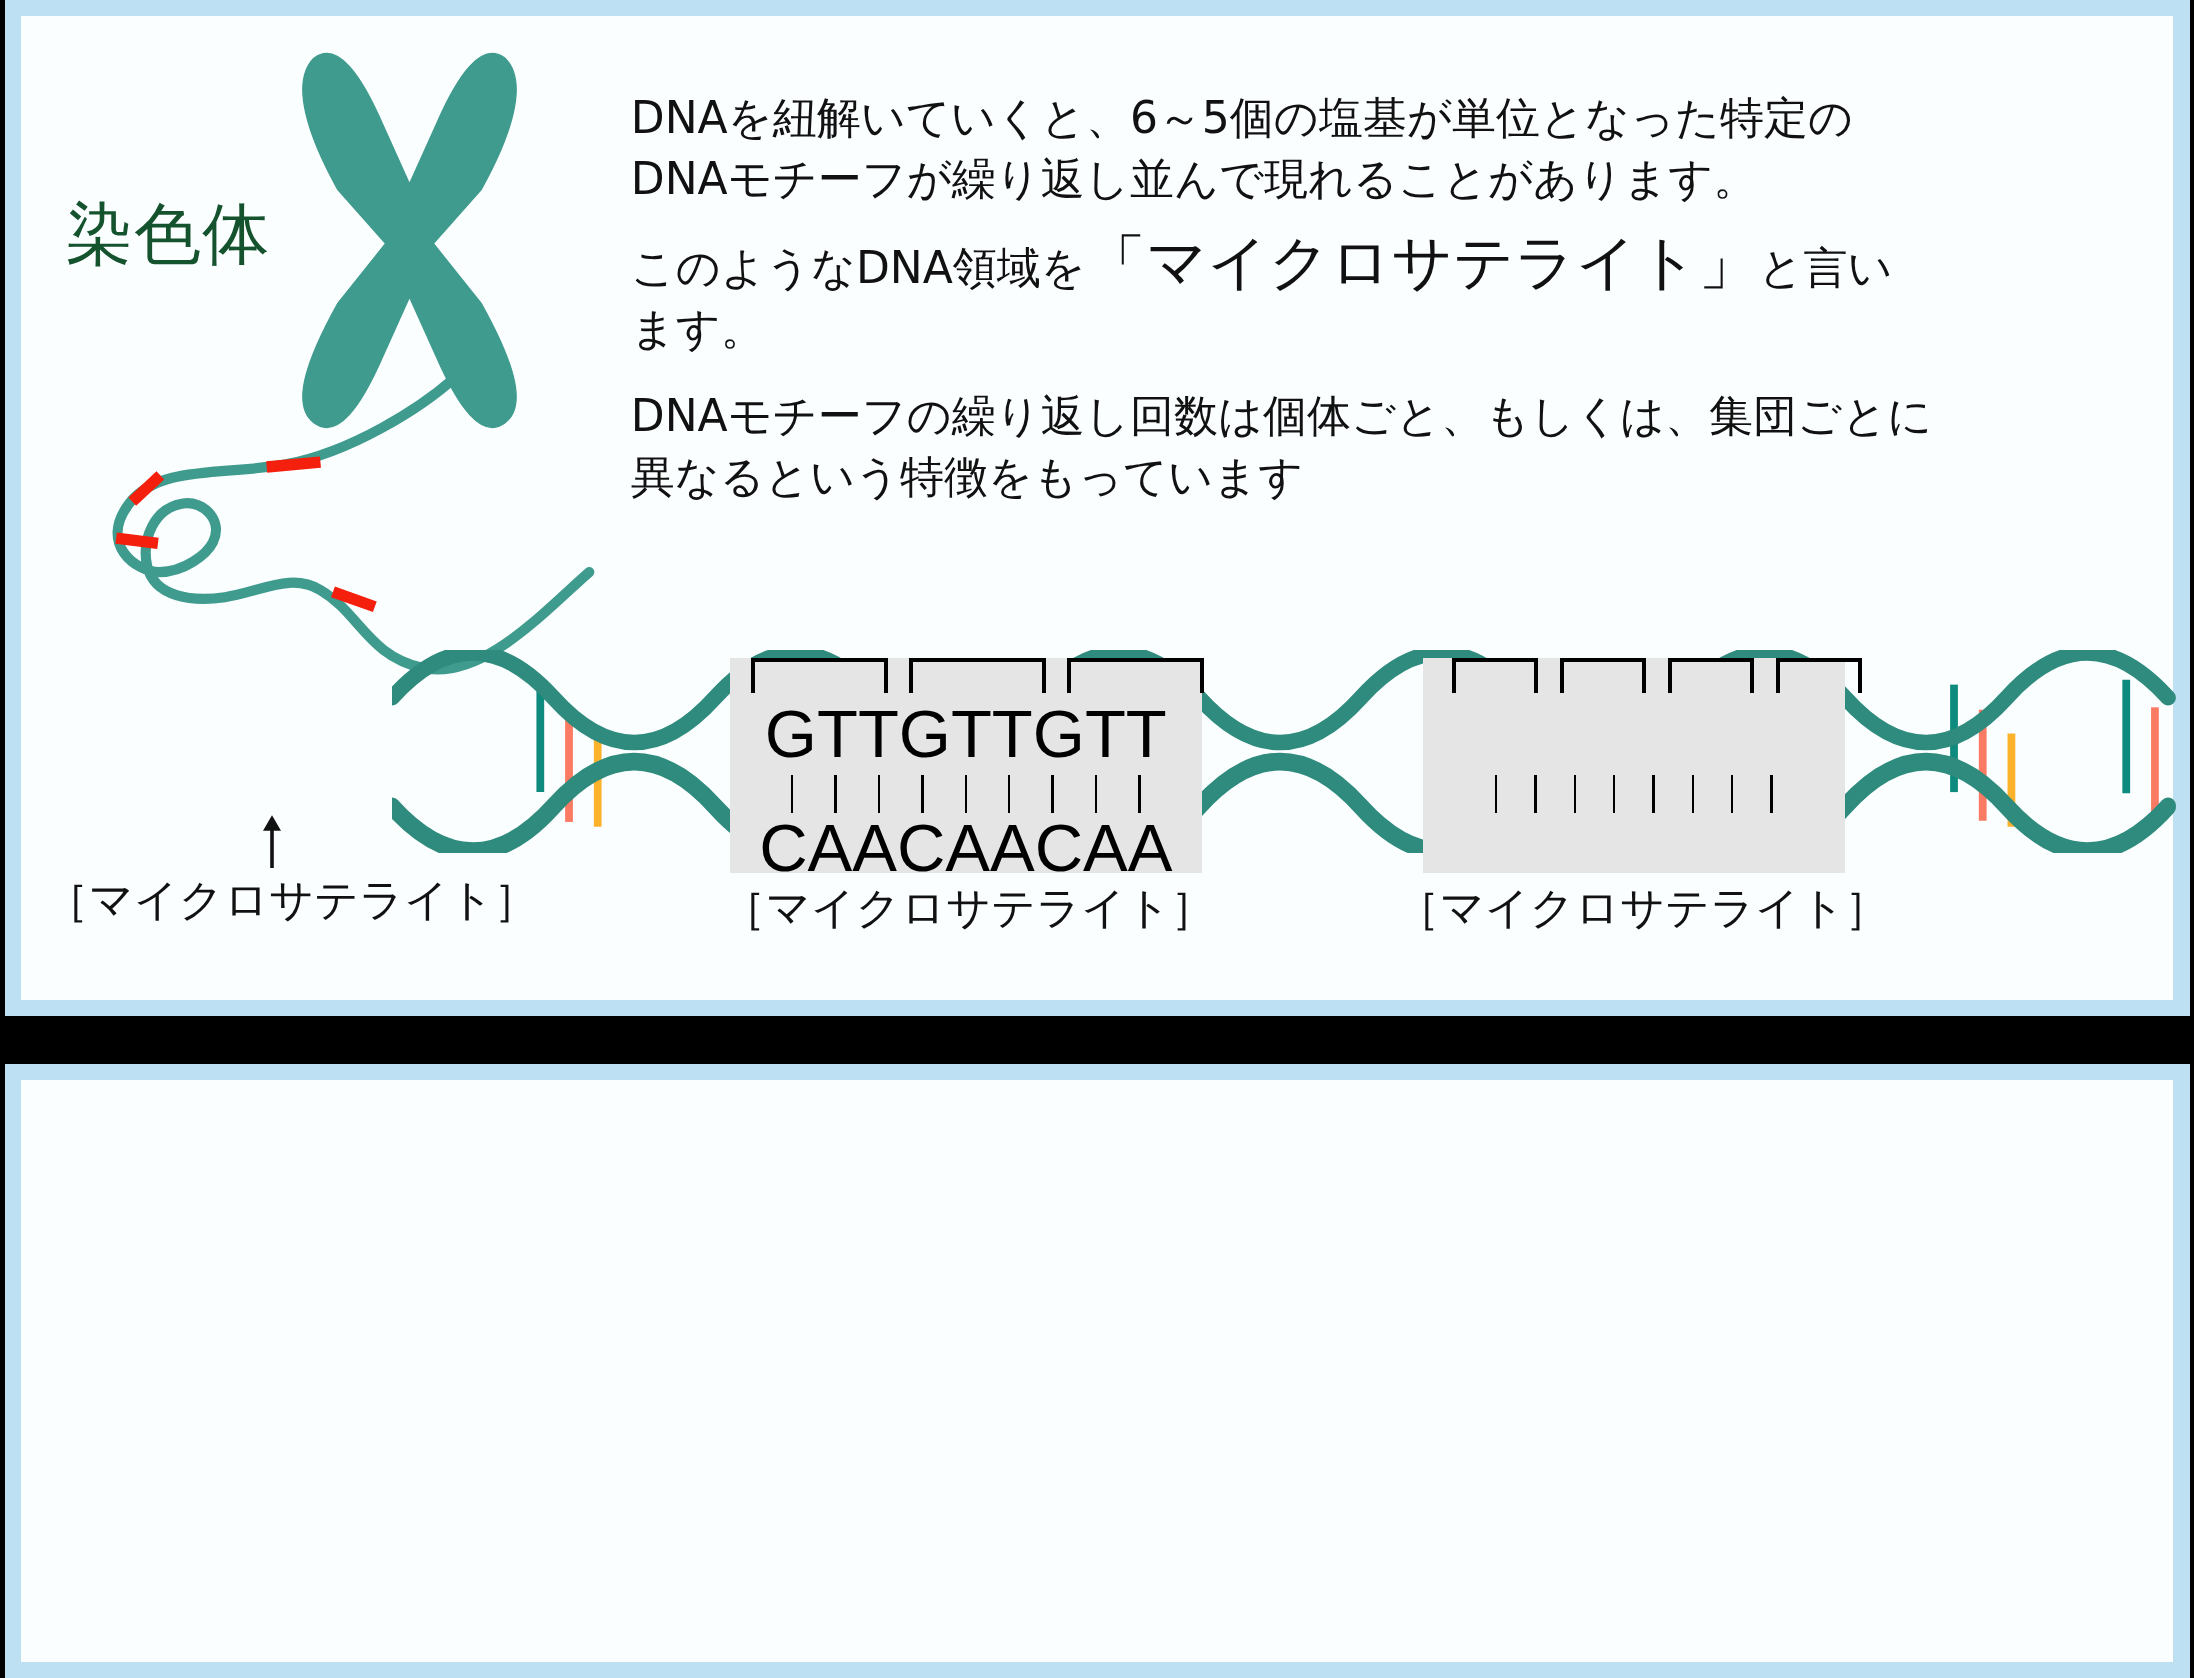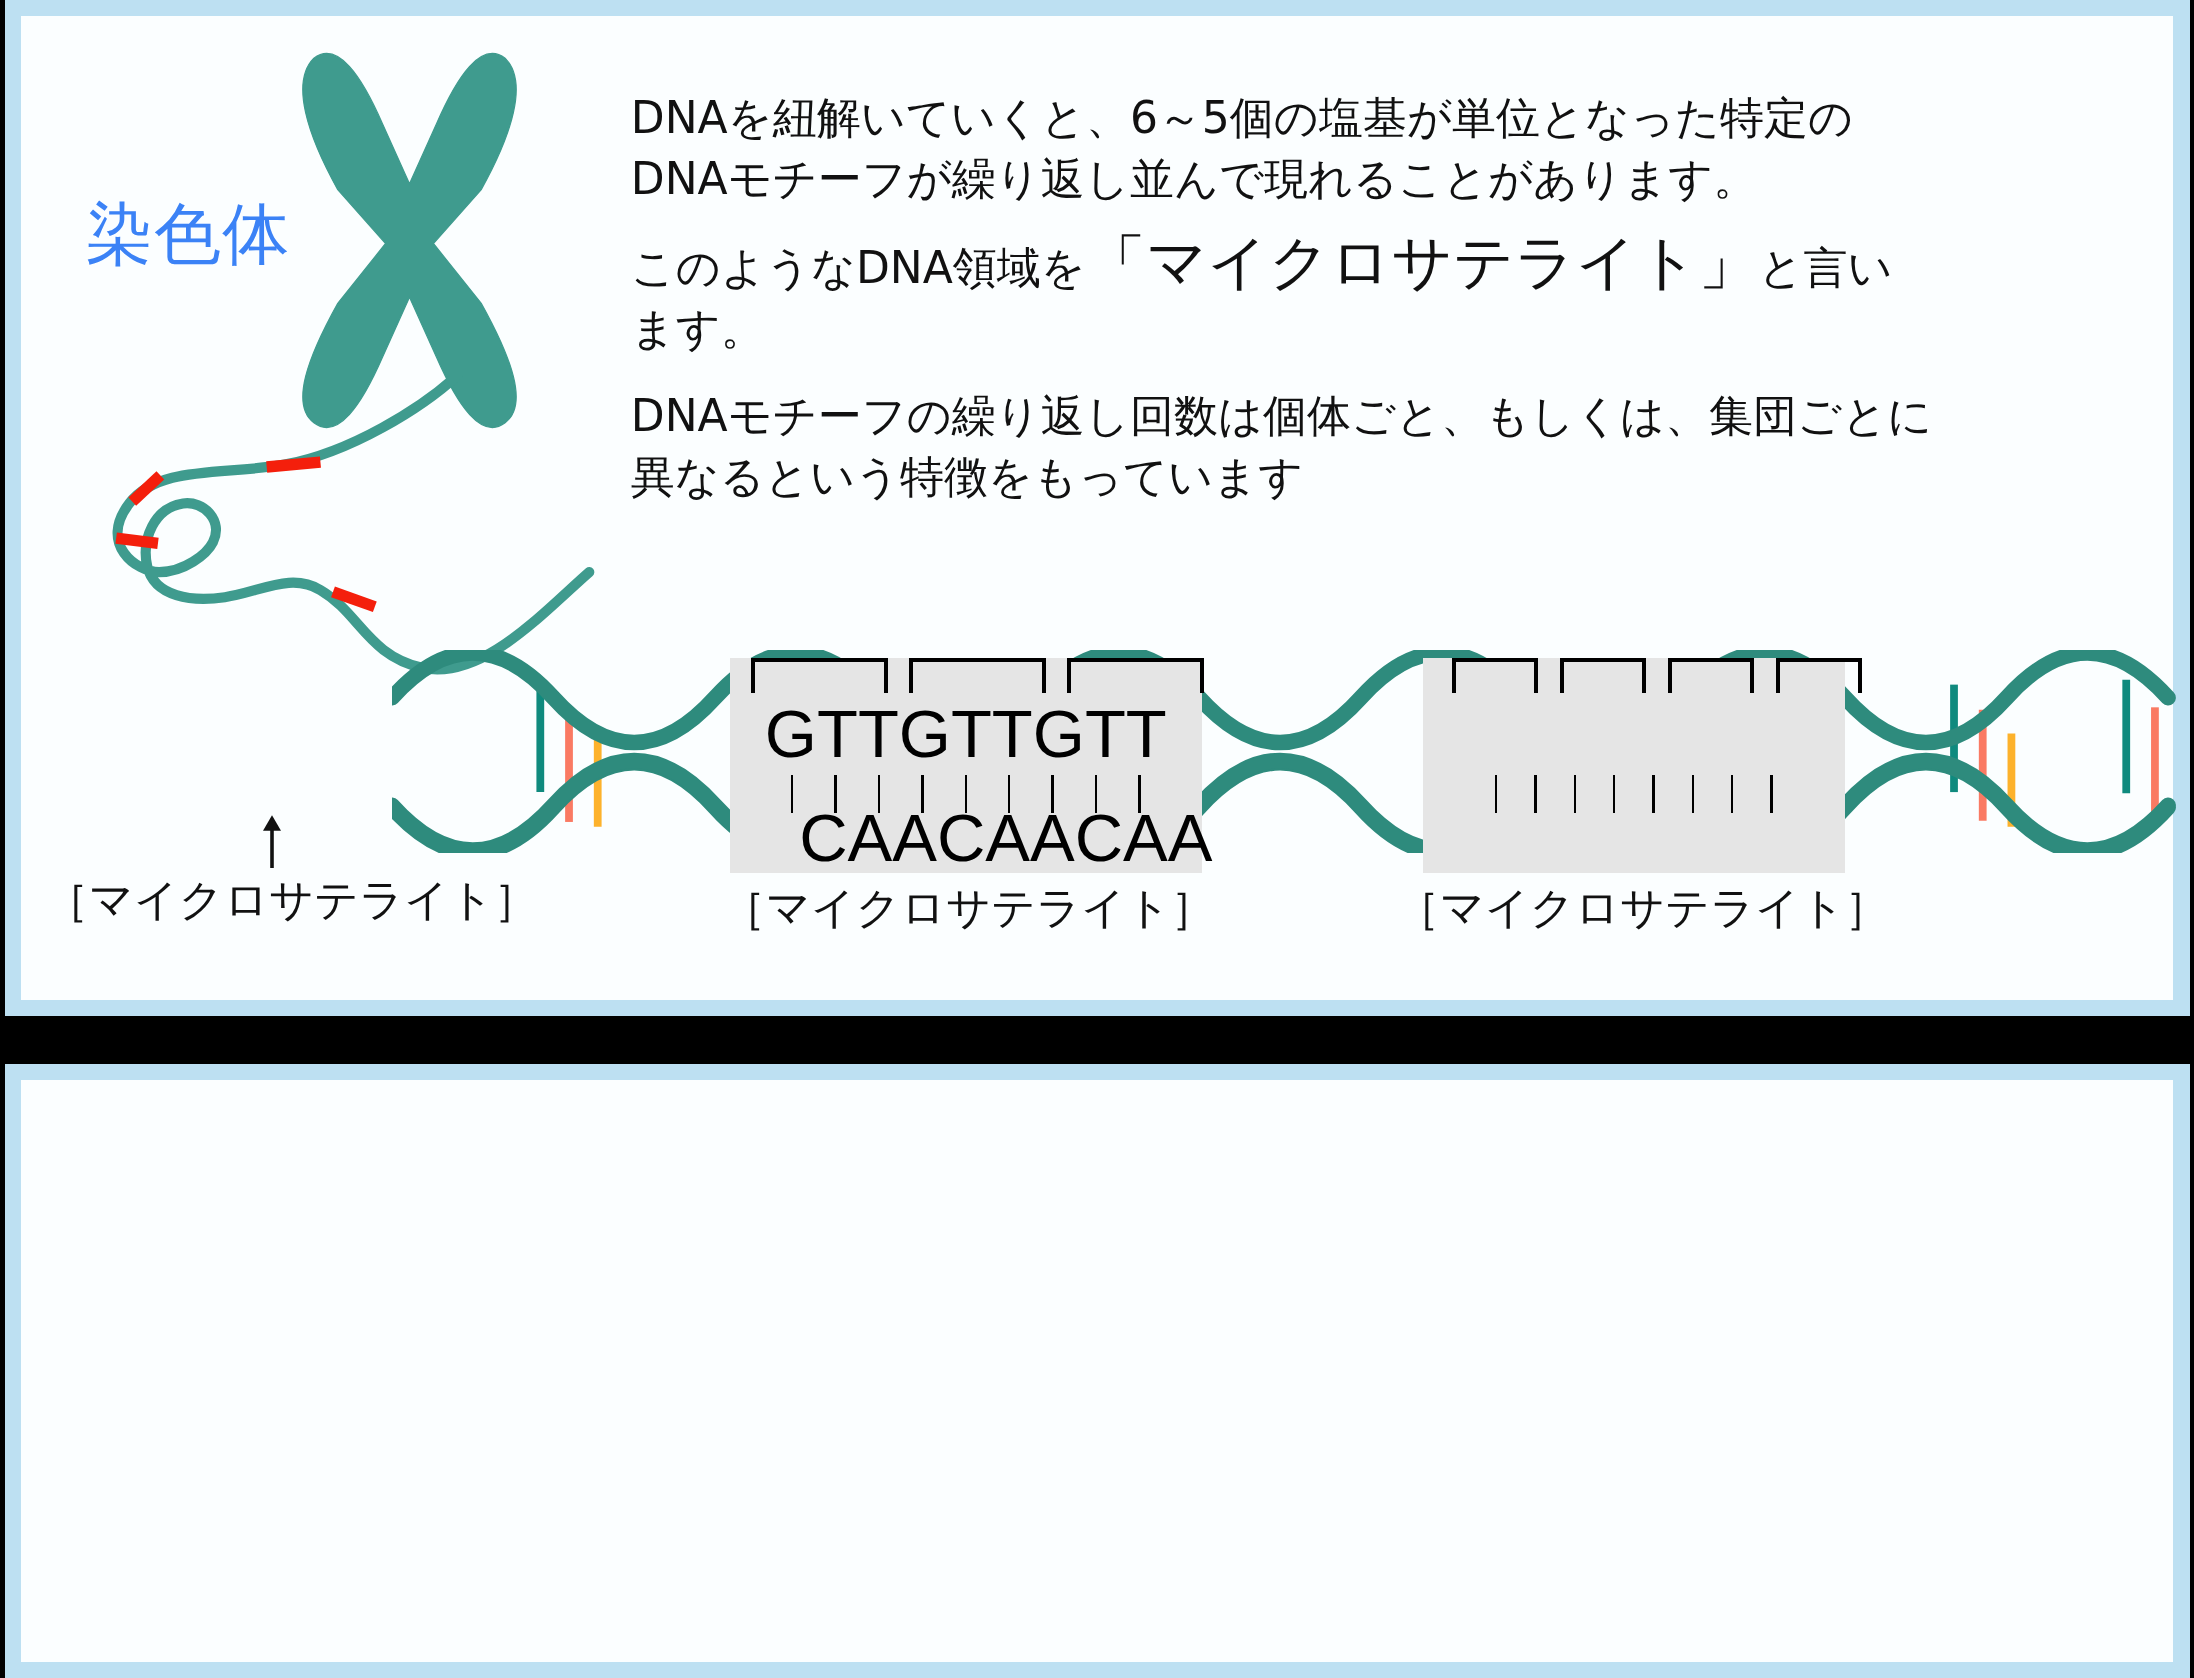--- a/index.html
+++ b/index.html
@@ -12,22 +12,22 @@
 
   #panel-top{left:4.8px;top:0px;width:2185px;height:1016px;padding:0;}
   #panel-top .inner{left:16px;top:16px;right:16px;bottom:16px;width:2152px;height:984px;}
 
   #panel-bottom{left:4.8px;top:1064px;width:2185px;height:614px;}
   #panel-bottom .inner{left:16px;top:16px;width:2152px;height:582px;}
 
   
   #chromo{position:absolute;left:251px;top:30px;width:275px;height:383px;}
   #chromo svg{display:block;filter:blur(0.7px);}
-  #chromo-label{position:absolute;left:45px;top:173px;font-size:67px;color:#3b82f6;
-    font-family:"DejaVu Sans",sans-serif;font-weight:500;letter-spacing:1.2px;white-space:nowrap;margin-left:20px;}
+  #chromo-label{position:absolute;left:45px;top:173px;font-size:67px;color:#14532d;
+    font-family:"DejaVu Sans",sans-serif;font-weight:500;letter-spacing:1.2px;white-space:nowrap;}
 
   
   #thread{position:absolute;left:66px;top:359px;width:670px;height:454px;}
 
   
   #ms-arrow{position:absolute;left:239px;top:798px;width:24px;height:54px;}
   #ms-label-left{position:absolute;left:24px;top:855px;font-size:44px;color:#111;
     font-family:"DejaVu Sans",sans-serif;white-space:nowrap;}
 
   
@@ -154,21 +154,21 @@
           <span class="bond"></span>
             <span class="bond"></span>
             <span class="bond"></span>
           <span class="bond"></span>
             <span class="bond"></span>
             <span class="bond"></span>
           <span class="bond"></span>
             <span class="bond"></span>
             <span class="bond"></span>
         </div>
-        <div class="seqrow" style="top:141px;padding-left:40px;">CAACAACAA</div>
+        <div class="seqrow" style="top:151px;">CAACAACAA</div>
       </div>
       <div class="mscaption" id="mscap1">［マイクロサテライト］</div>
 
       <div class="msbox" id="msbox2">
         <div class="brackets">
           <div class="brk" style="width:78px;margin-left:29px;"></div>
           <div class="brk" style="width:78px;margin-left:22px;"></div>
           <div class="brk" style="width:78px;margin-left:22px;"></div>
           <div class="brk" style="width:78px;margin-left:22px;"></div>
         </div>

